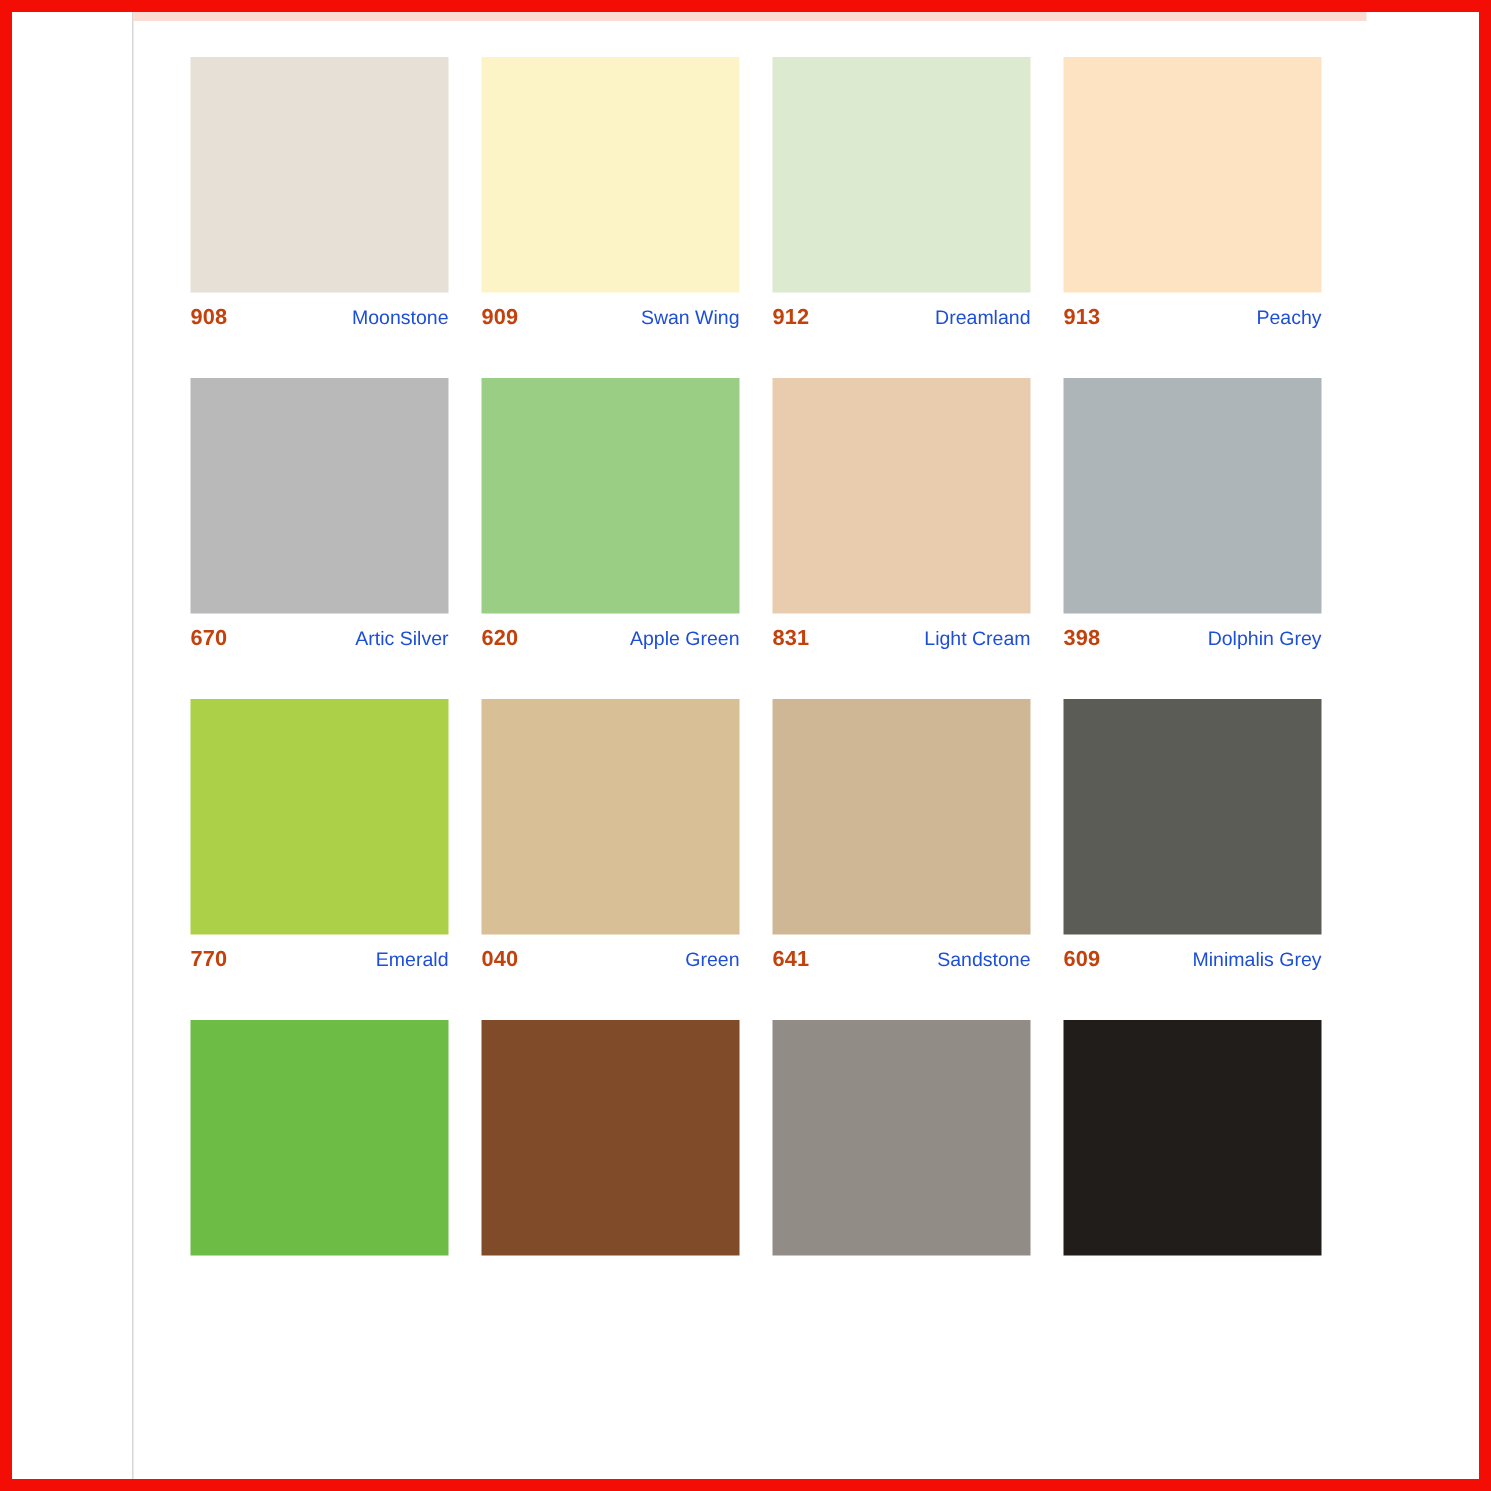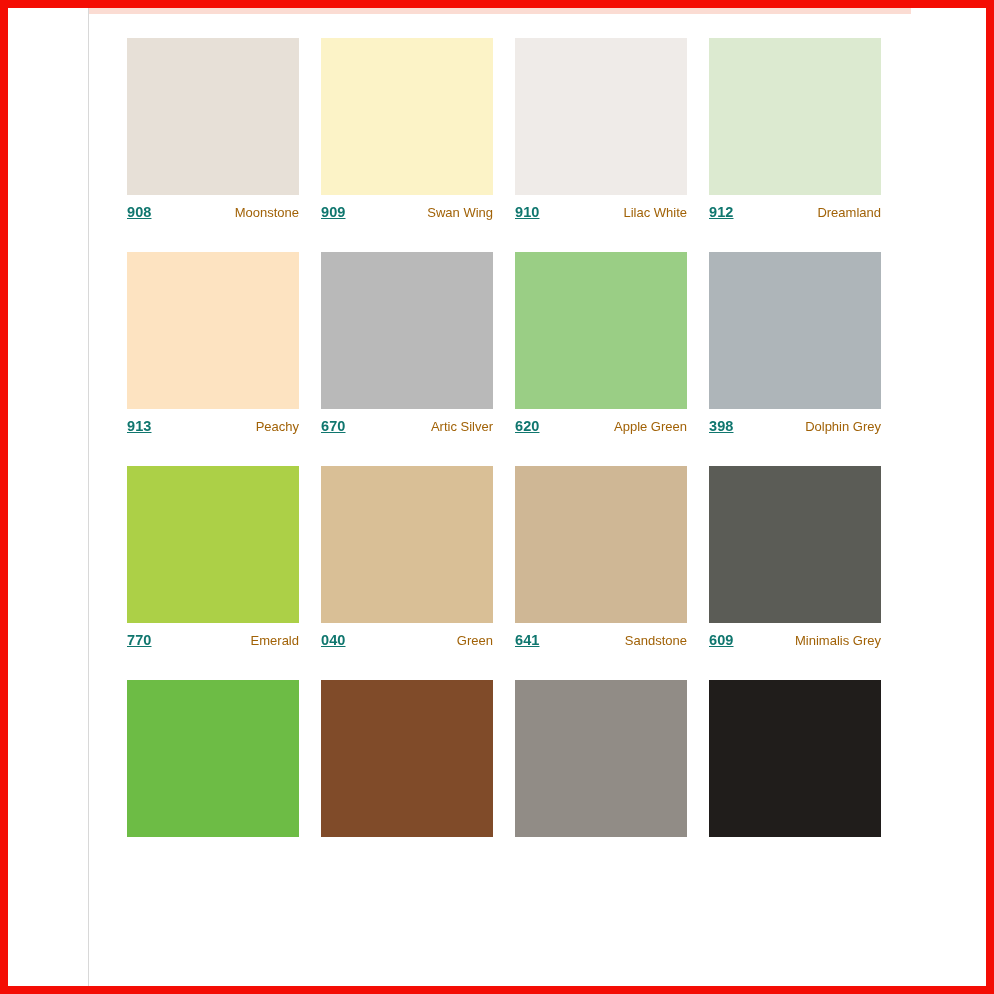--- a/index.html
+++ b/index.html
@@ -80,30 +80,29 @@
     display: flex;
     justify-content: space-between;
     align-items: baseline;
     margin-top: 9px;
     width: 172px;
   }
 
   .swatch-code {
     font-size: 14.5px;
     font-weight: bold;
-    color: #0f766e;
+    color: #c2410c;
     letter-spacing: 0.1px;
     white-space: nowrap;
-    text-decoration: underline;
   }
 
   .swatch-name {
     font-size: 13px;
     font-weight: normal;
-    color: #a16207;
+    color: #1d4ed8;
     white-space: nowrap;
     text-align: right;
   }
 </style>
 </head>
 <body>
 
 <div id="viewport">
   <div id="page">
 
@@ -119,27 +118,20 @@
           </div>
         </div>
         <div class="swatch-cell">
           <div class="swatch-chip" style="background: rgb(252, 243, 199);"></div>
           <div class="swatch-caption">
             <span class="swatch-code">909</span>
             <span class="swatch-name">Swan Wing</span>
           </div>
         </div>
         <div class="swatch-cell">
-          <div class="swatch-chip" style="background: rgb(239, 235, 232);"></div>
-          <div class="swatch-caption">
-            <span class="swatch-code">910</span>
-            <span class="swatch-name">Lilac White</span>
-          </div>
-        </div>
-        <div class="swatch-cell">
           <div class="swatch-chip" style="background: rgb(220, 234, 208);"></div>
           <div class="swatch-caption">
             <span class="swatch-code">912</span>
             <span class="swatch-name">Dreamland</span>
           </div>
         </div>
         <div class="swatch-cell">
           <div class="swatch-chip" style="background: rgb(253, 227, 193);"></div>
           <div class="swatch-caption">
             <span class="swatch-code">913</span>
@@ -154,20 +146,27 @@
           </div>
         </div>
         <div class="swatch-cell">
           <div class="swatch-chip" style="background: rgb(154, 206, 133);"></div>
           <div class="swatch-caption">
             <span class="swatch-code">620</span>
             <span class="swatch-name">Apple Green</span>
           </div>
         </div>
         <div class="swatch-cell">
+          <div class="swatch-chip" style="background: rgb(233, 204, 173);"></div>
+          <div class="swatch-caption">
+            <span class="swatch-code">831</span>
+            <span class="swatch-name">Light Cream</span>
+          </div>
+        </div>
+        <div class="swatch-cell">
           <div class="swatch-chip" style="background: rgb(174, 181, 185);"></div>
           <div class="swatch-caption">
             <span class="swatch-code">398</span>
             <span class="swatch-name">Dolphin Grey</span>
           </div>
         </div>
         <div class="swatch-cell">
           <div class="swatch-chip" style="background: rgb(172, 208, 71);"></div>
           <div class="swatch-caption">
             <span class="swatch-code">770</span>

